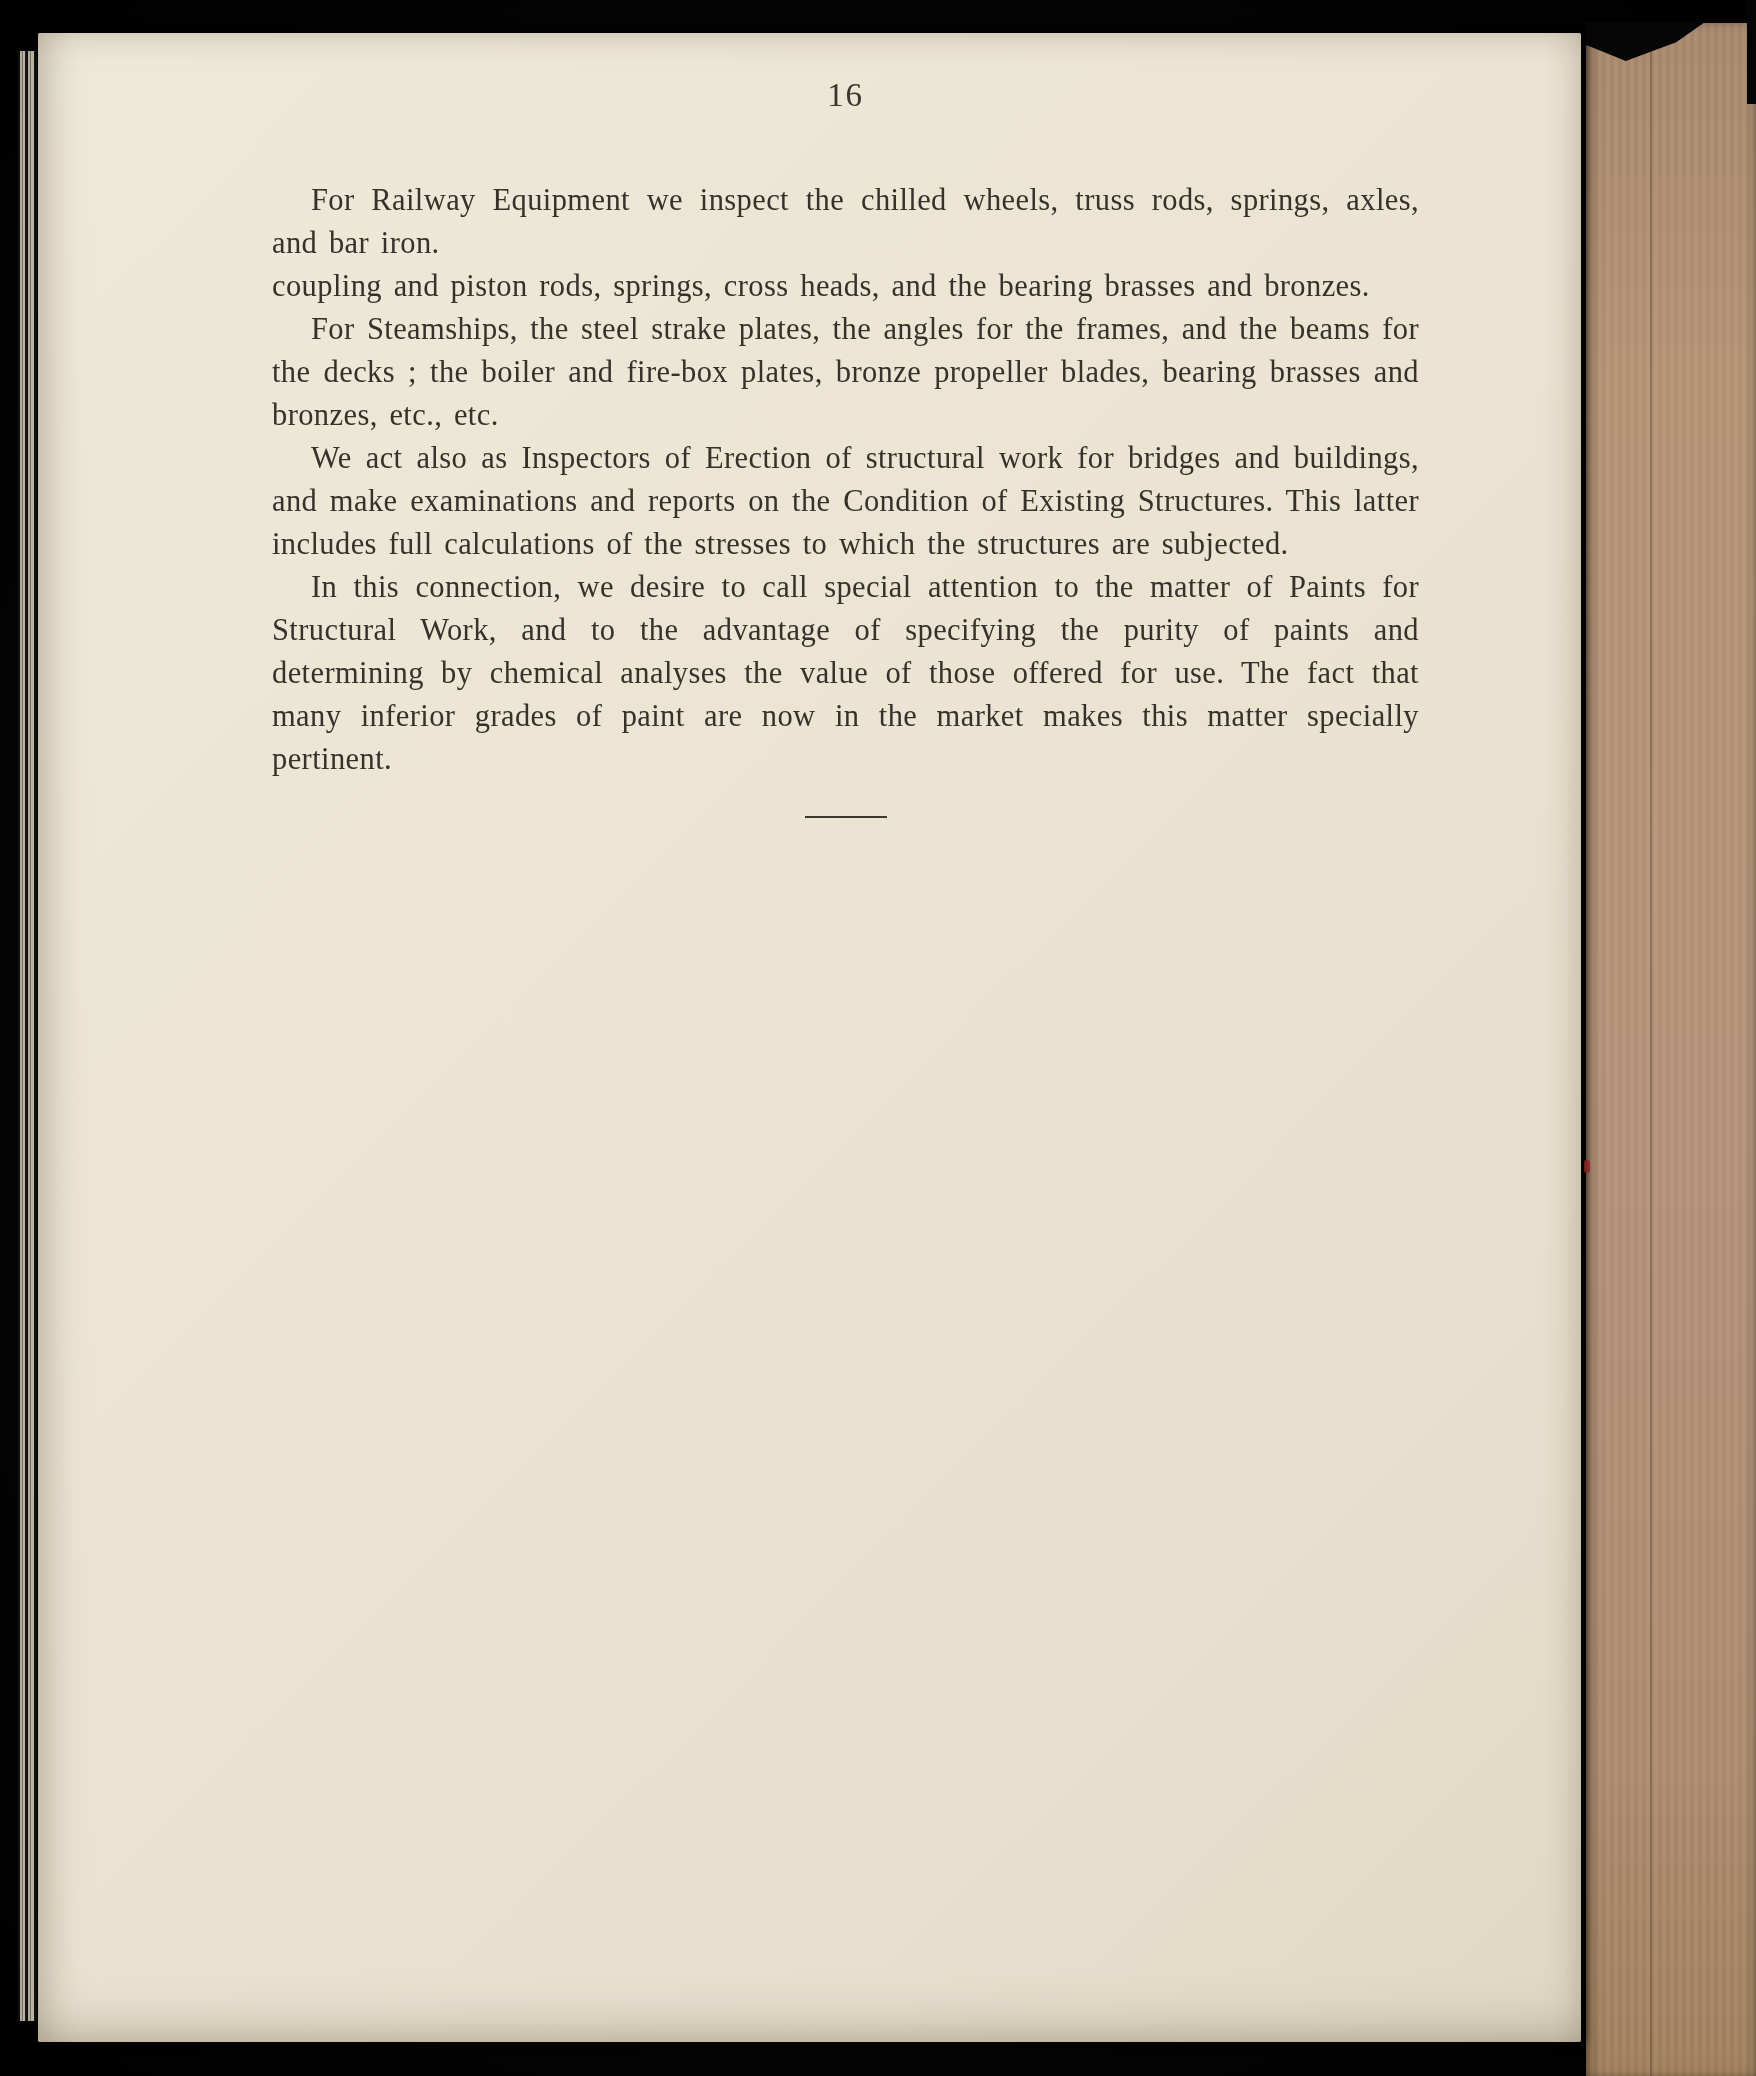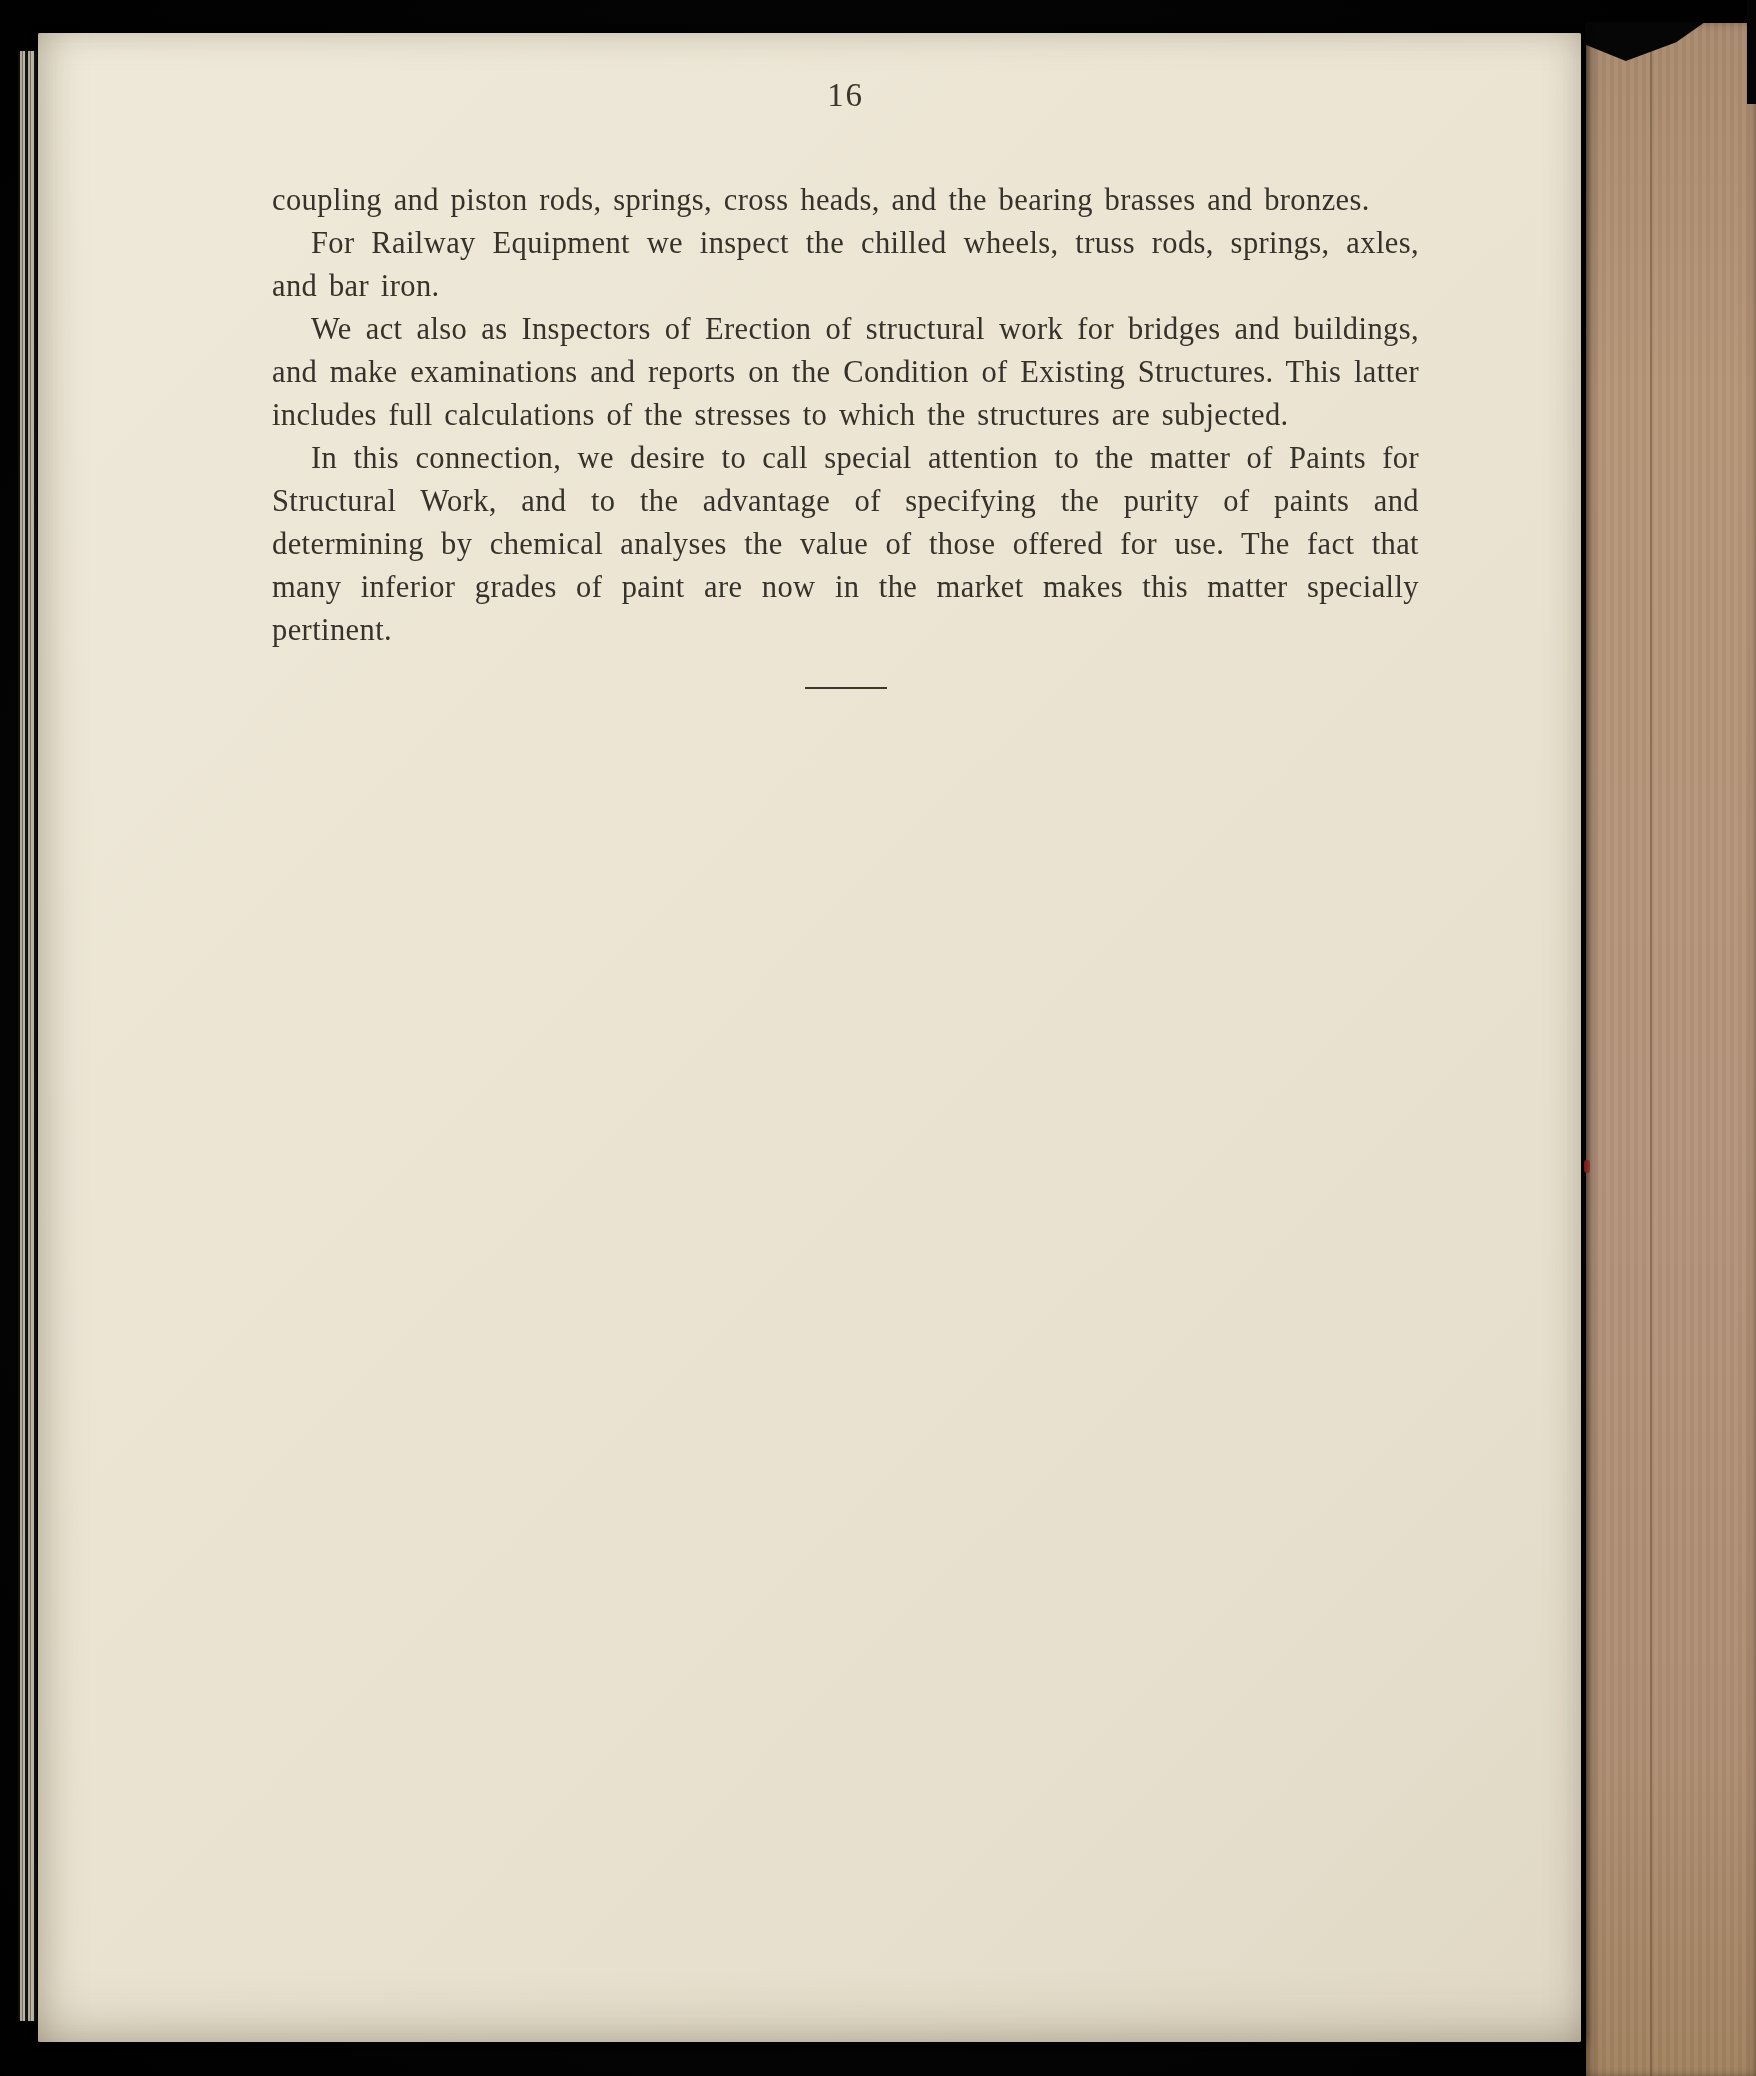--- a/index.html
+++ b/index.html
@@ -154,22 +154,23 @@
   <div class="kraft"></div>
   <div class="kraft-crease"></div>
   <div class="notch"></div>
   <div class="right-sliver"></div>
   <div class="red-speck"></div>
 
   <div class="page">
     <div class="page-number">16</div>
 
     <div class="text-block">
+      <p class="para indent">For Railway Equipment we inspect the chilled wheels, truss rods, springs, axles, and bar iron.</p>
       <p class="para">coupling and piston rods, springs, cross heads, and the bearing brasses and bronzes.</p>
-      <p class="para indent">For Railway Equipment we inspect the chilled wheels, truss rods, springs, axles, and bar iron.</p>
+      <p class="para indent">For Steamships, the steel strake plates, the angles for the frames, and the beams for the decks ; the boiler and fire-box plates, bronze propeller blades, bearing brasses and bronzes, etc., etc.</p>
       <p class="para indent">We act also as Inspectors of Erection of structural work for bridges and buildings, and make examinations and reports on the Condition of Existing Structures.  This latter includes full calculations of the stresses to which the structures are subjected.</p>
       <p class="para indent">In this connection, we desire to call special attention to the matter of Paints for Structural Work, and to the advantage of specifying the purity of paints and determining by chemical analyses the value of those offered for use.   The fact that many inferior grades of paint are now in the market makes this matter specially pertinent.</p>
 
       <div class="divider"></div>
 
     </div>
   </div>
 
 </div>
 

